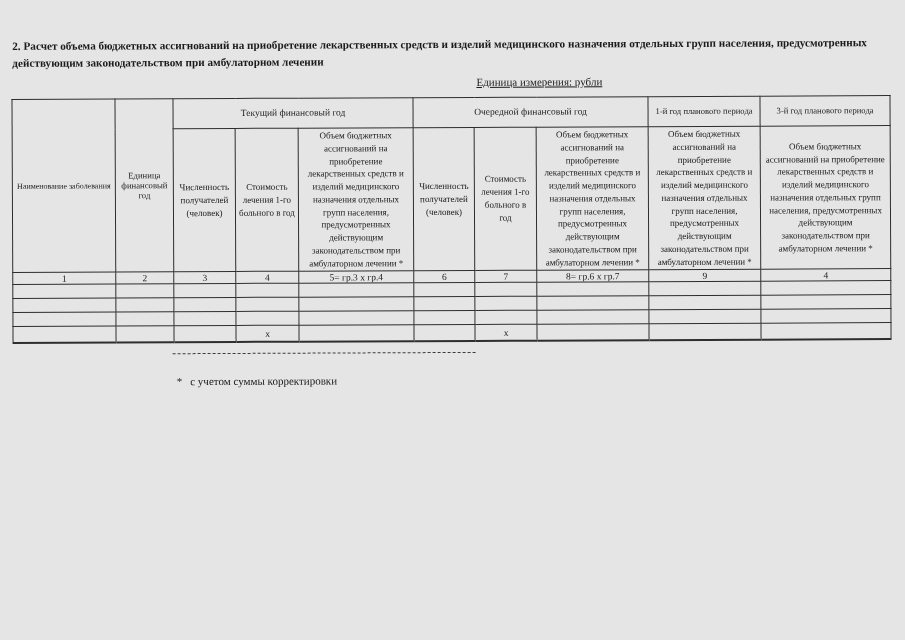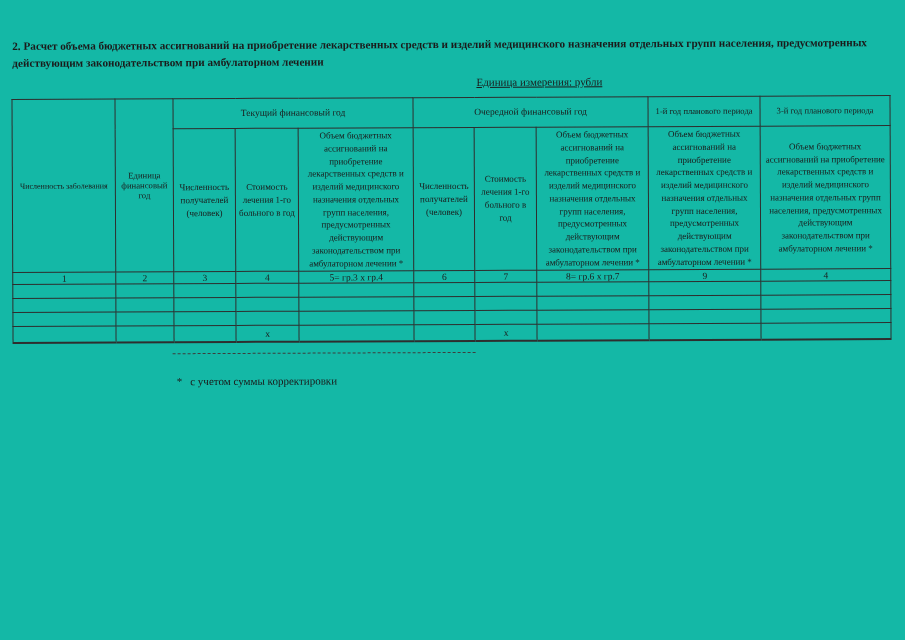--- a/index.html
+++ b/index.html
@@ -1,20 +1,20 @@
 <!DOCTYPE html>
 <html><head>
 <meta charset="utf-8">
 <style>
   html, body { margin: 0; padding: 0; background: #ffffff; }
   .sheet {
     position: relative;
     width: 905px;
     height: 640px;
-    background: #14b8a6;
+    background: #e5e5e5;
     font-family: "Liberation Serif", serif;
     color: #1b1b1b;
     overflow: hidden;
   }
   .skew-layer {
     position: absolute;
     inset: 0;
     transform: rotate(-0.25deg);
     transform-origin: 452px 215px;
   }
@@ -93,21 +93,21 @@
           <col style="width:63px">
         <col style="width:115px">
           <col style="width:61px">
           <col style="width:62px">
           <col style="width:112px">
         <col style="width:112px">
           <col style="width:130px">
       </colgroup>
       <tbody>
           <tr>
-        <th rowspan="2" class="hdr-disease">Численность заболевания</th>
+        <th rowspan="2" class="hdr-disease">Наименование заболевания</th>
         <th rowspan="2" class="hdr-small">Единица финансовый год</th>
         <th colspan="3" class="grp">Текущий финансовый год</th>
         <th colspan="3" class="grp">Очередной финансовый год</th>
         <th class="grp grp-plan">1-й год планового периода</th>
         <th class="grp grp-plan">3-й год планового периода</th>
       </tr>
       <tr>
         <th class="hdr">Численность получателей (человек)</th>
         <th class="hdr">Стоимость лечения 1-го больного в год</th>
         <th class="hdr hdr-long">Объем бюджетных ассигнований на приобретение лекарственных средств и изделий медицинского назначения отдельных групп населения, предусмотренных действующим законодательством при амбулаторном лечении *</th>

